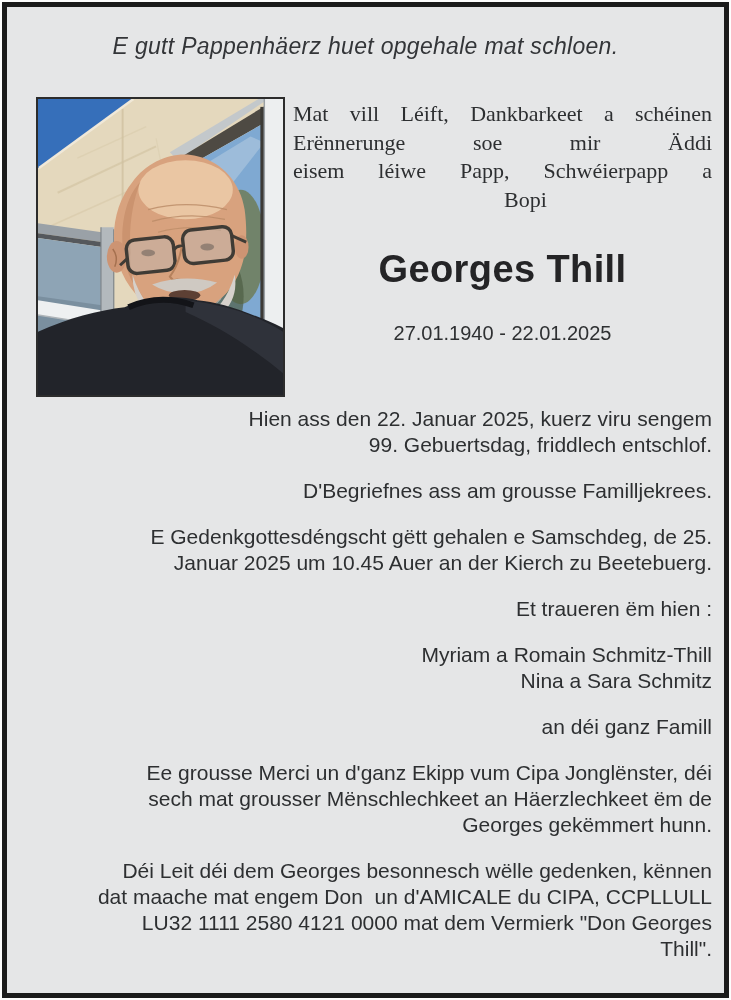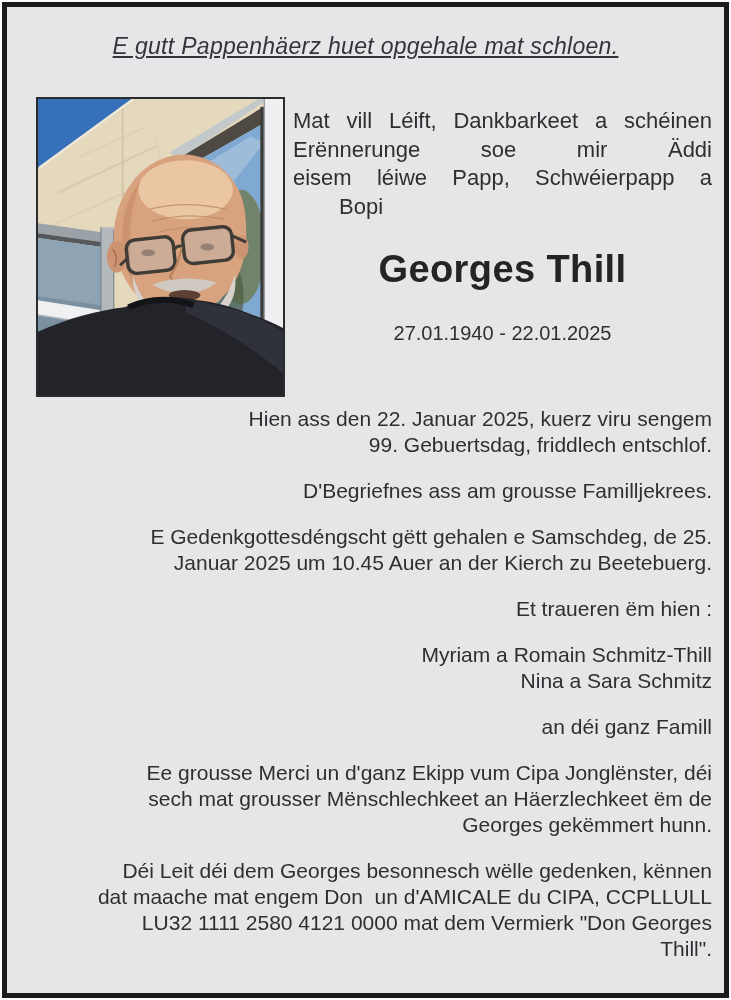--- a/index.html
+++ b/index.html
@@ -20,41 +20,41 @@
     box-sizing: border-box;
   }
   .epigraph {
     position: absolute;
     top: 33px; left: 0; right: 0;
     text-align: center;
     font-style: italic;
     font-size: 23px;
     letter-spacing: 0.3px;
     color: #333538;
-    text-decoration: underline;
   }
   .photo {
     position: absolute;
     left: 36px; top: 97px;
     width: 249px; height: 300px;
     border: 2px solid #2c2c2c;
     box-sizing: border-box;
     background: #e4d8bd;
   }
   .photo svg { display: block; width: 100%; height: 100%; }
   .intro {
     position: absolute;
-    left: 293px; top: 107px;
+    left: 293px; top: 100px;
     width: 419px;
     font-size: 22px;
     line-height: 28.5px;
     color: #2d2f31;
+    font-family: Liberation Serif, serif;
   }
   .intro .jline { text-align: justify; text-align-last: justify; }
-  .intro .lline { text-align: left; margin-left: 46px; }
+  .intro .lline { text-align: center; margin-left: 46px; }
   .name {
     position: absolute;
     left: 293px; top: 248px;
     width: 419px;
     text-align: center;
     font-size: 38px;
     font-weight: bold;
     letter-spacing: 0.4px;
     color: #242426;
   }

